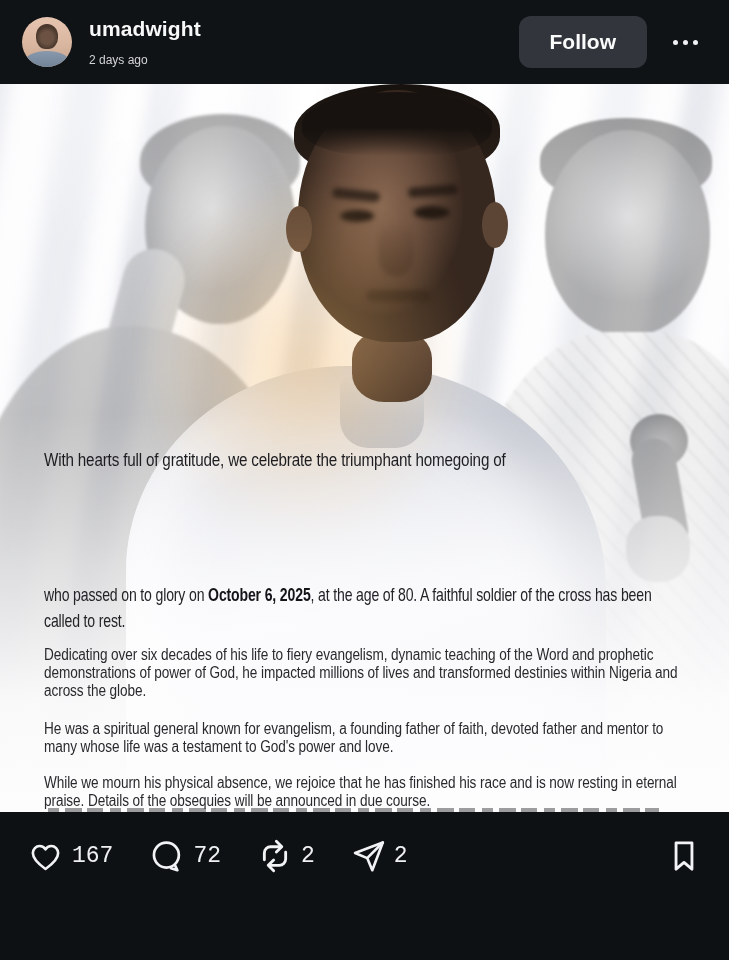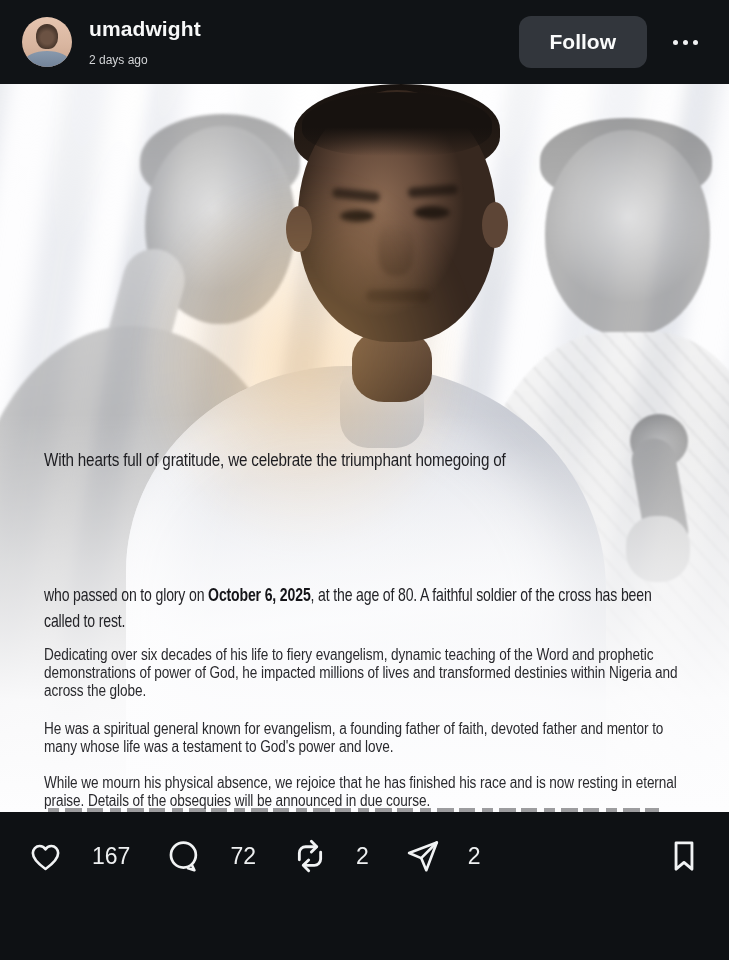--- a/index.html
+++ b/index.html
@@ -104,21 +104,21 @@
   .t-p2, .t-p3, .t-p4 { font-size:16px; line-height:18px; color:#2a2a2e; letter-spacing:-.1px;
     transform:scaleX(.85); width:117.6%; }
   .clip-strip { position:absolute; left:48px; right:70px; bottom:0; height:4px; opacity:.5; z-index:9;
     background:repeating-linear-gradient(90deg,#3c3c40 0 11px, transparent 11px 17px, #3c3c40 17px 34px, transparent 34px 39px, #3c3c40 39px 55px, transparent 55px 62px); }
 
   
   .action-bar { position:absolute; top:812px; left:0; right:0; height:88px; background:#0e1114;
     display:flex; align-items:center; padding:0 27px; z-index:20; }
   .act { display:flex; align-items:center; margin-right:36px; background:none; border:none; }
   .act svg { display:block; }
-  .count { font-size:23px; color:#eef0f1; margin-left:28px; font-family:Liberation Sans, sans-serif; }
+  .count { font-size:23px; color:#eef0f1; margin-left:8px; font-family:Liberation Mono, monospace; }
   .bookmark-btn { margin-left:auto; margin-right:0; }
 
   
   .caption { position:absolute; top:898px; left:27px; right:24px; font-size:22.5px; line-height:28.5px;
     color:#f2f3f4; z-index:20; letter-spacing:.1px; }
   .cap-user { font-weight:700; color:#fafbfb; }
   .emoji-heart { position:relative; display:inline-block; width:22px; height:20px; vertical-align:-2px; margin:0 4px 0 2px; }
   .emoji-heart::before, .emoji-heart::after { content:""; position:absolute; top:1px; width:11px; height:17px;
     background:linear-gradient(#ff5146,#dd2218); border-radius:11px 11px 0 0; }
   .emoji-heart::before { left:11px; transform:rotate(-45deg); transform-origin:0 100%; }

